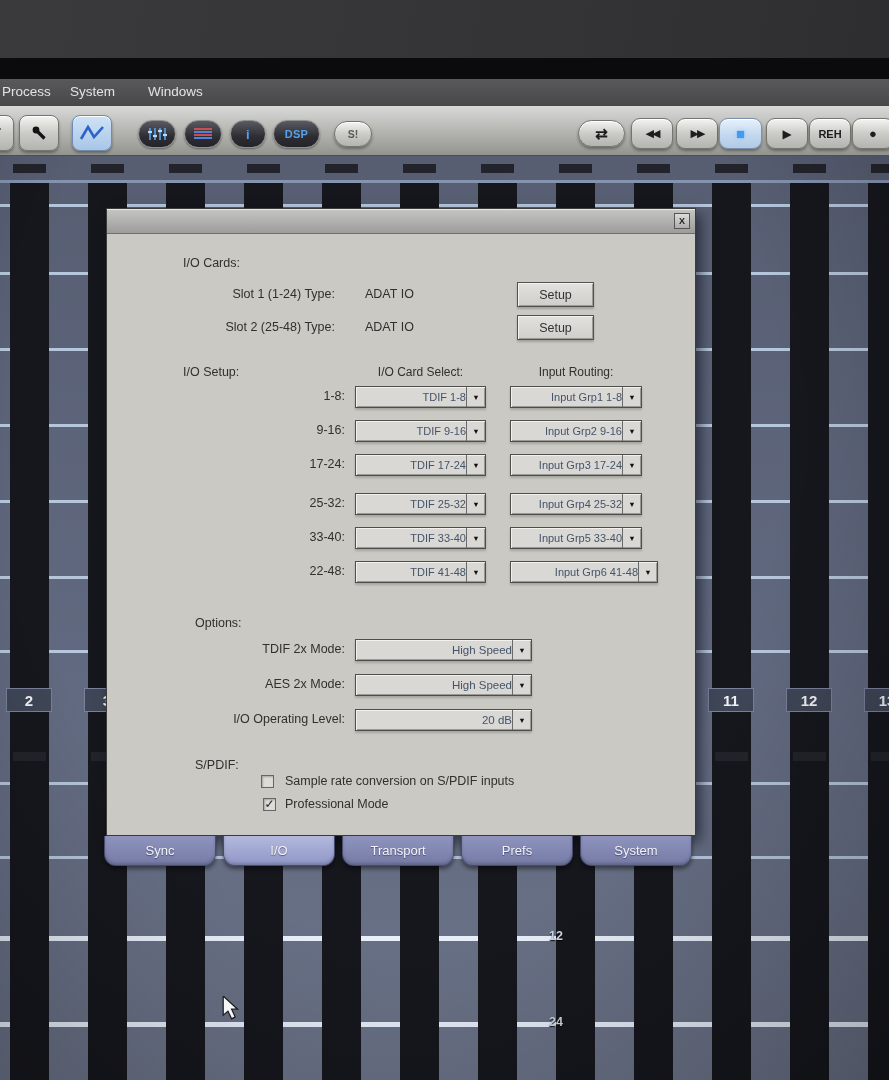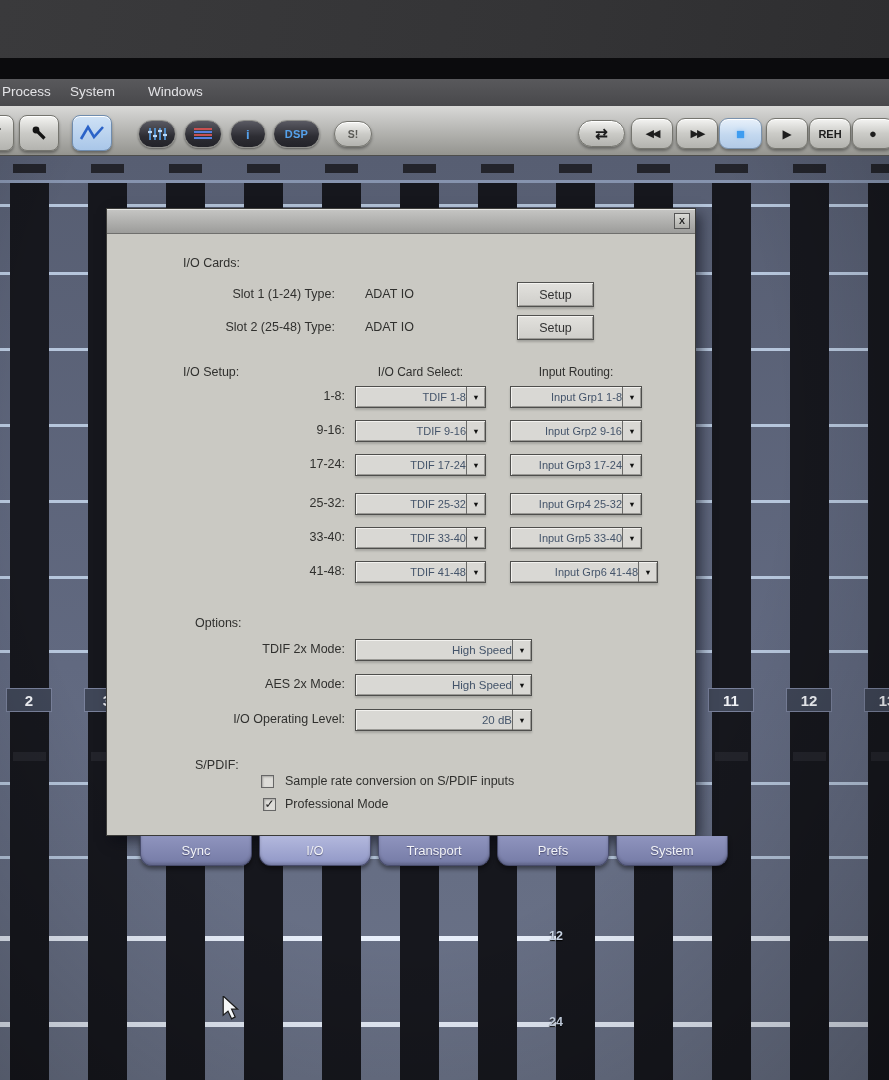--- a/index.html
+++ b/index.html
@@ -91,21 +91,21 @@
   .cb{position:absolute;width:13px;height:13px;background:#dddcd8;border:1px solid #666;
     box-shadow:inset 1px 1px 2px rgba(0,0,0,.25);font-size:12px;line-height:11px;
     text-align:center;color:#222;}
 
   
   .tabs{position:absolute;left:104px;top:836px;width:592px;height:31px;}
   .tab{position:absolute;top:0;width:112px;height:30px;border-radius:0 0 12px 12px;
     background:linear-gradient(#8f94be,#757ba6);border:1px solid #484c6c;border-top:none;
     box-shadow:inset 0 -2px 3px rgba(0,0,0,.18),0 3px 4px rgba(0,0,0,.45);
     color:#f2f3f8;font-size:13px;display:flex;align-items:center;justify-content:center;
-    text-shadow:0 1px 1px rgba(40,40,70,.6);margin-left:36px;}
+    text-shadow:0 1px 1px rgba(40,40,70,.6);}
   .tab.active{background:linear-gradient(#b3b8dd,#9097c6);text-align:center;}
 
   .cursor{position:absolute;left:220px;top:996px;pointer-events:none;}
 </style>
 </head>
 <body>
 
 <div class="screen">
 
   <div class="photo-top"></div>
@@ -287,21 +287,21 @@
       <div class="rlab" style="left:120px;top:296px;width:118px">33-40:</div>
       <div class="dd" style="left:248px;top:293px;width:131px">
         <span class="dd-value">TDIF 33-40</span>
         <span class="dd-arrow">▼</span>
       </div>
       <div class="dd" style="left:403px;top:293px;width:132px">
         <span class="dd-value">Input Grp5 33-40</span>
         <span class="dd-arrow">▼</span>
       </div>
 
-      <div class="rlab" style="left:120px;top:330px;width:118px">41-48:</div>
+      <div class="rlab" style="left:120px;top:330px;width:118px">22-48:</div>
       <div class="dd" style="left:248px;top:327px;width:131px">
         <span class="dd-value">TDIF 41-48</span>
         <span class="dd-arrow">▼</span>
       </div>
       <div class="dd" style="left:403px;top:327px;width:148px">
         <span class="dd-value">Input Grp6 41-48</span>
         <span class="dd-arrow">▼</span>
       </div>
 
       <div class="lab" style="left:88px;top:382px">Options:</div>

